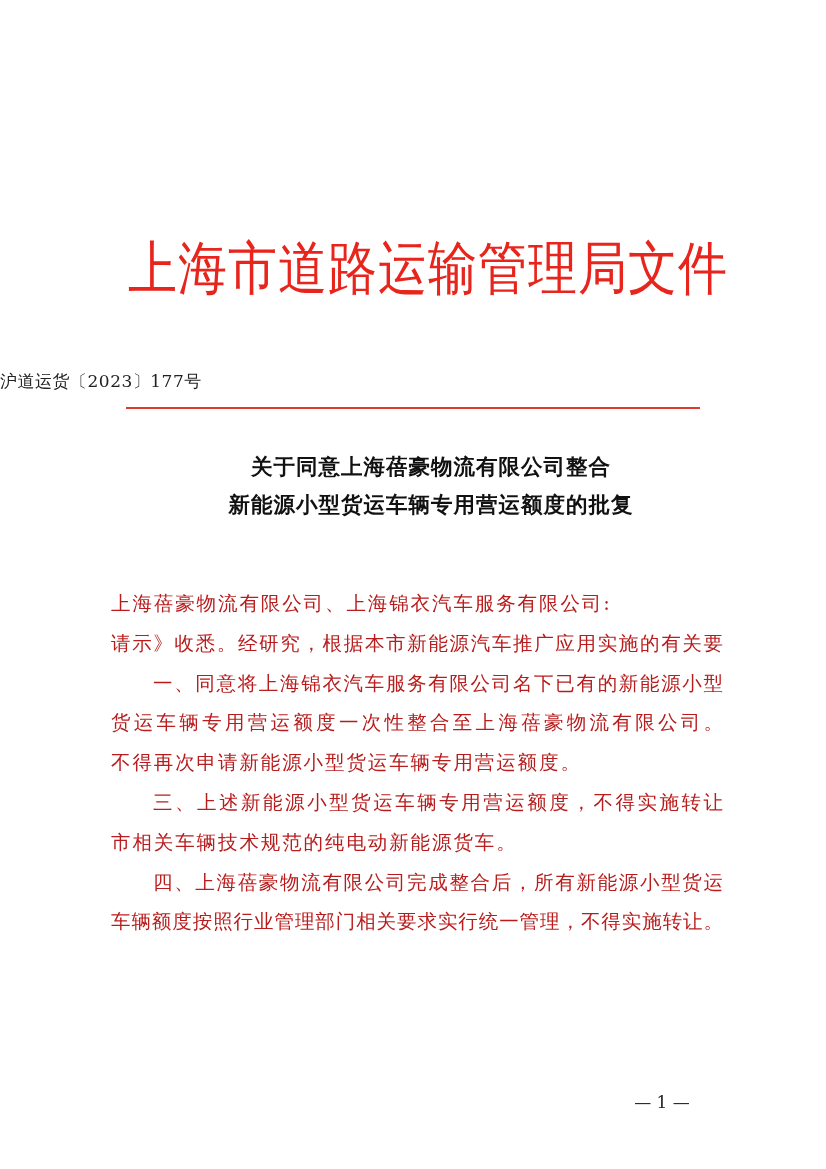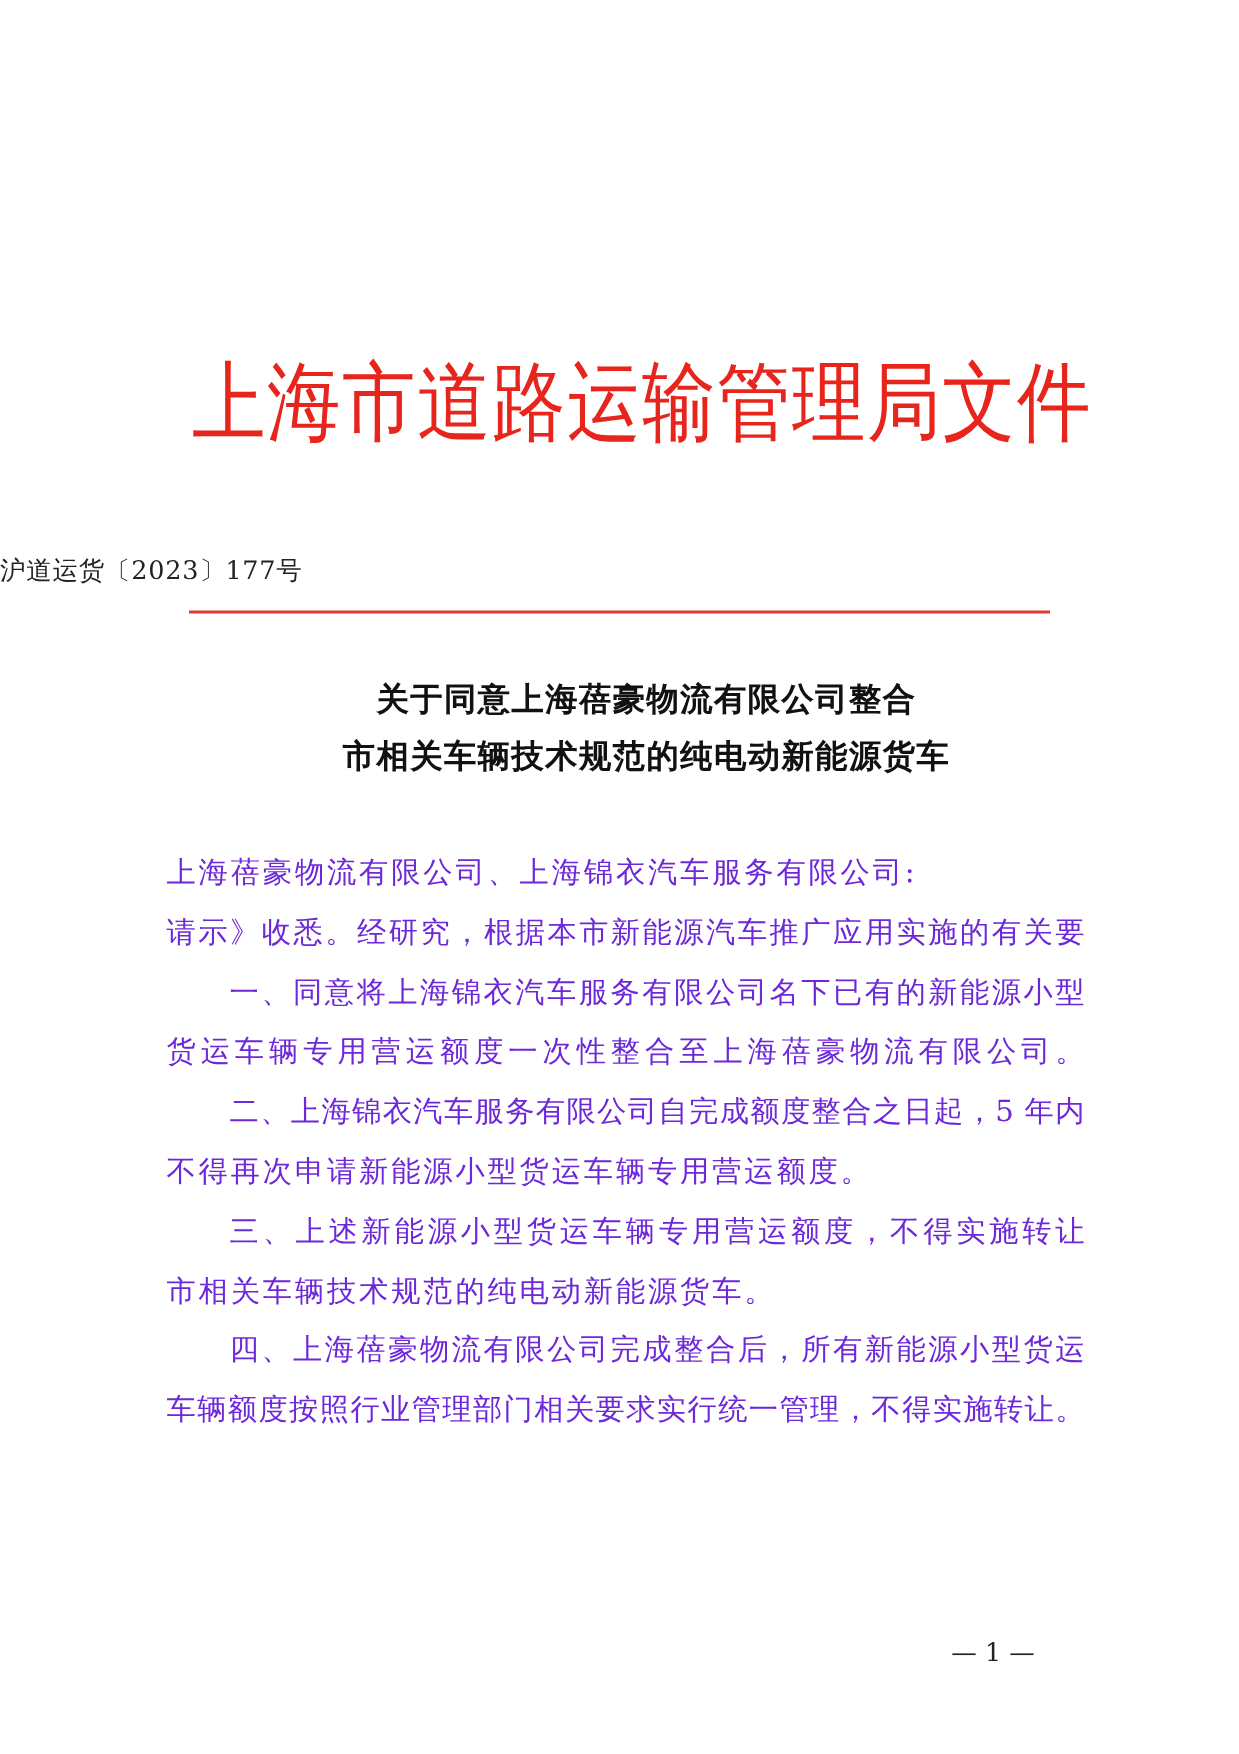--- a/index.html
+++ b/index.html
@@ -72,24 +72,24 @@
     .subject .line {
       display: block;
       height: 38px;
       line-height: 38px;
       letter-spacing: 1px;
       margin-left: 36px;
     }
     .body-text {
       position: absolute;
       left: 111px;
-      top: 562px;
+      top: 584px;
       width: 612px;
       font-size: 19.5px;
-      color: #6d28d9;
+      color: #b91c1c;
     }
     .body-text .ln {
       display: block;
       height: 39.8px;
       line-height: 39.8px;
       white-space: nowrap;
       text-align: justify;
       text-align-last: justify;
     }
     .body-text .ln.short {
@@ -117,29 +117,28 @@
 <div class="page">
 
   <div class="masthead">上海市道路运输管理局文件</div>
 
   <div class="doc-number">沪道运货〔2023〕177号</div>
 
   <div class="red-rule"></div>
 
   <div class="subject">
     <span class="line">关于同意上海蓓豪物流有限公司整合</span>
-    <span class="line">市相关车辆技术规范的纯电动新能源货车</span>
+    <span class="line">新能源小型货运车辆专用营运额度的批复</span>
   </div>
 
   <div class="body-text">
     <span class="ln short">上海蓓豪物流有限公司、上海锦衣汽车服务有限公司:</span>
     <span class="ln">请示》收悉。经研究，根据本市新能源汽车推广应用实施的有关要</span>
     <span class="ln indent">一、同意将上海锦衣汽车服务有限公司名下已有的新能源小型</span>
     <span class="ln">货运车辆专用营运额度一次性整合至上海蓓豪物流有限公司。</span>
-    <span class="ln indent">二、上海锦衣汽车服务有限公司自完成额度整合之日起，5 年内</span>
     <span class="ln short">不得再次申请新能源小型货运车辆专用营运额度。</span>
     <span class="ln indent">三、上述新能源小型货运车辆专用营运额度，不得实施转让</span>
     <span class="ln short">市相关车辆技术规范的纯电动新能源货车。</span>
     <span class="ln indent">四、上海蓓豪物流有限公司完成整合后，所有新能源小型货运</span>
     <span class="ln">车辆额度按照行业管理部门相关要求实行统一管理，不得实施转让。</span>
   </div>
 
   <div class="page-number">— 1 —</div>
 
 </div>

